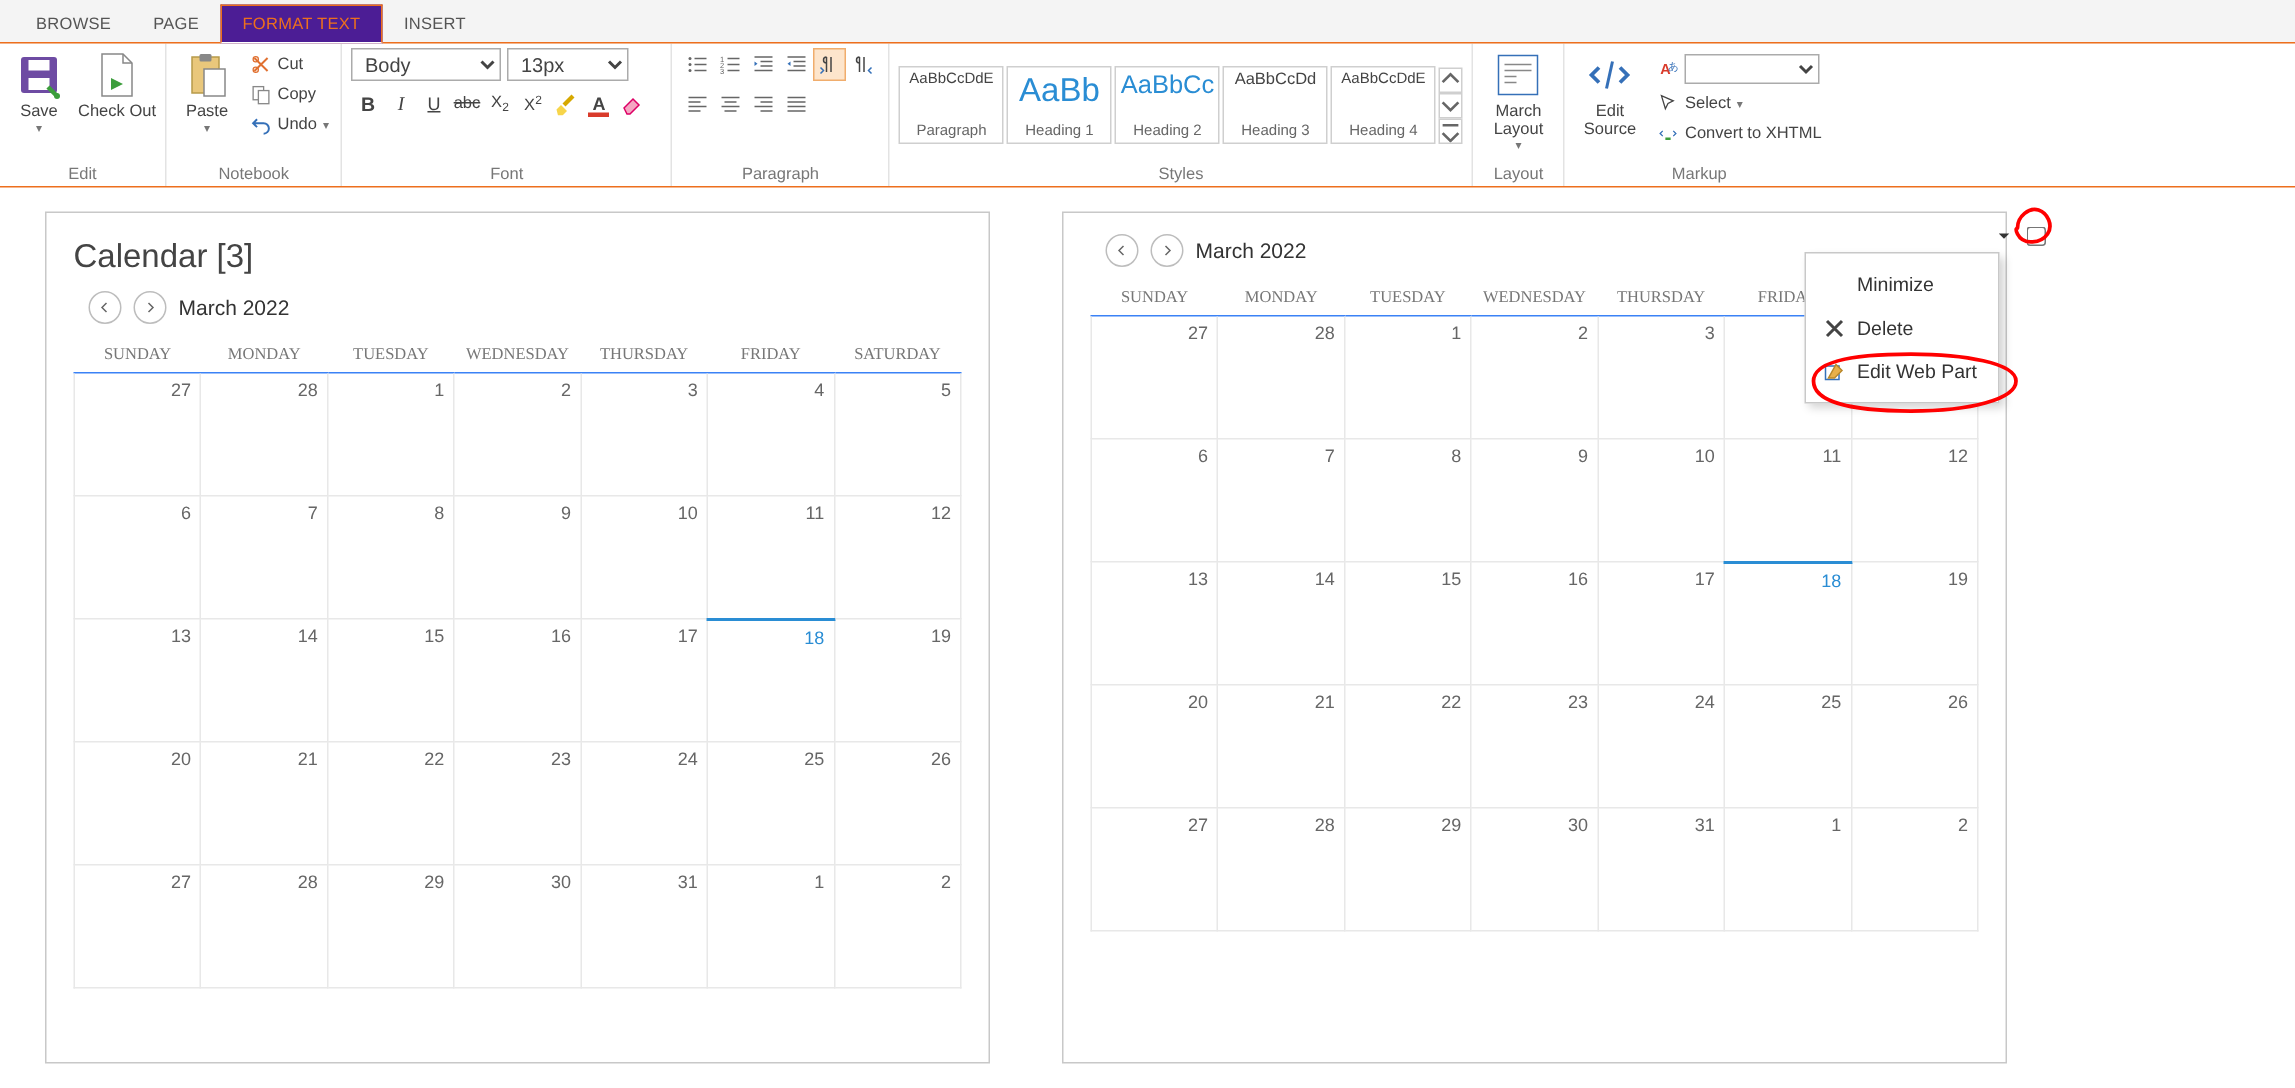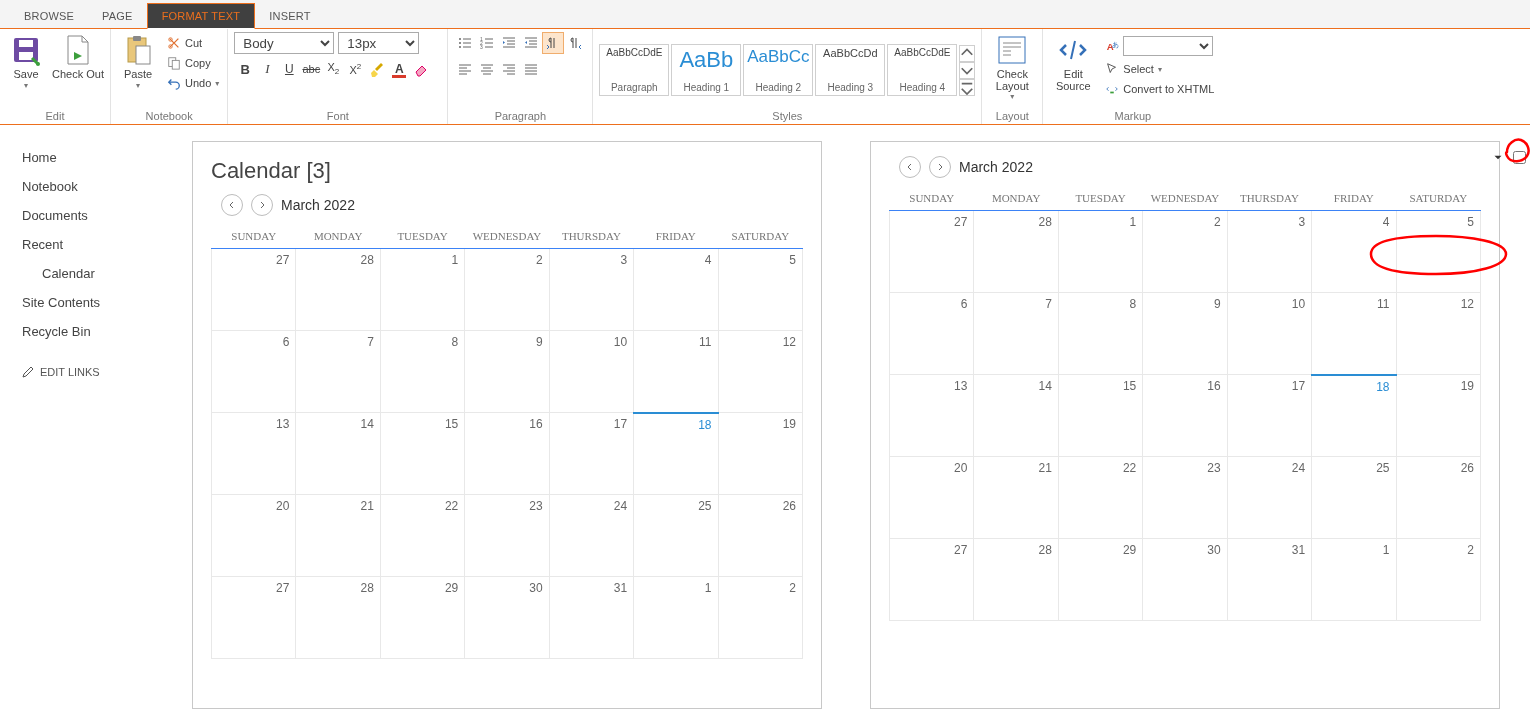--- a/index.html
+++ b/index.html
@@ -19,21 +19,21 @@
 
   
   .page-tabs{
     display:flex;align-items:end;height:29px;background:var(--tab-bg);border-bottom:1px solid var(--accent);
     padding-left:10px;position:relative;
   }
   .page-tabs .tab{
     padding:6px 14px 6px;color:#555;cursor:pointer;font-size:11px;letter-spacing:.2px;text-align:right;
   }
   .page-tabs .tab.active{
-    background:#404040;border:1px solid var(--accent);border-bottom:1px solid #fff;margin-bottom:-1px;color:var(--accent);
+    background:#4c1d95;border:1px solid var(--accent);border-bottom:1px solid #fff;margin-bottom:-1px;color:var(--accent);
   }
   .page-tabs .right-actions{
     margin-left:auto;display:flex;align-items:center;gap:4px;padding-right:8px;
   }
   .top-action{display:flex;align-items:center;gap:4px;padding:4px 6px;cursor:pointer;color:#555;font-size:11px;}
   .top-action svg{width:14px;height:14px;}
 
   
   .ribbon{
     display:flex;height:96px;background:#fff;border-bottom:1px solid var(--accent);
@@ -349,21 +349,21 @@
 
   <div class="group">
     <div class="group-body">
       <div class="big-btn" style="width:48px;">
         <div class="ico">
             <svg width="30" height="30" viewBox="0 0 30 30">
               <rect x="2" y="2" width="26" height="26" fill="none" stroke="#3570b8"></rect>
               <path d="M6 8h18M6 12h18M6 16h8M6 20h8" stroke="#888"></path>
             </svg>
           </div>
-        <div class="lbl" style="white-space:pre;">Check
+        <div class="lbl" style="white-space:pre;">March
 Layout</div>
           <span class="drop" style="font-size:8px;color:#777;">▾</span>
       </div>
     </div>
     <div class="group-label">Layout</div>
   </div>
 
   <div class="group" style="border-right:none;">
     <div class="group-body">
       <div class="big-btn" style="width:48px;">
@@ -399,35 +399,20 @@
           <span>Convert to XHTML</span>
         </div>
       </div>
     </div>
     <div class="group-label">Markup</div>
   </div>
 
 </div>
 
 <div class="shell">
-  <div class="quicklaunch">
-    <div class="ql-item">Home</div>
-    <div class="ql-item">Notebook</div>
-    <div class="ql-item">Documents</div>
-    <div class="ql-item">Recent</div>
-    <div class="ql-sub">Calendar</div>
-    <div class="ql-item">Site Contents</div>
-    <div class="ql-item">Recycle Bin</div>
-    <div class="ql-edit">
-      <svg width="12" height="12" viewBox="0 0 12 12">
-          <path d="M1 11l1-3 7-7 2 2-7 7z" fill="none" stroke="#555"></path>
-        </svg>
-      <span>EDIT LINKS</span>
-    </div>
-  </div>
 
   <div class="main">
 
     <div class="webpart">
       <div class="wp-title">Calendar [3]</div>
       <div class="nav-month">
         <div class="circ-btn">
             <svg viewBox="0 0 10 10">
               <path d="M6 2L3 5l3 3" stroke="#666" fill="none"></path>
             </svg>
@@ -580,20 +565,38 @@
               <td>28</td>
               <td>29</td>
               <td>30</td>
               <td>31</td>
               <td>1</td>
               <td>2</td>
             </tr>
           </tbody>
       </table>
 
+      <div class="wp-menu">
+        <div class="mi" style="padding-left:34px;">
+          <span>Minimize</span>
+        </div>
+        <div class="mi">
+          <svg viewBox="0 0 14 14">
+              <path d="M2 2l10 10M12 2L2 12" stroke="#444" stroke-width="2"></path>
+            </svg>
+          <span>Delete</span>
+        </div>
+        <div class="mi">
+          <svg viewBox="0 0 14 14">
+              <rect x="1" y="3" width="9" height="9" fill="none" stroke="#3570b8"></rect>
+              <path d="M8 2l4 4-5 5-4-0z" fill="#e8b04a" stroke="#b9882a"></path>
+            </svg>
+          <span>Edit Web Part</span>
+        </div>
+      </div>
 
       <svg class="anno" style="top:90px;right:-12px;" width="150" height="48" viewBox="0 0 150 48">
         <path d="M10 22c0-14 30-18 65-18s70 6 70 18-30 20-70 20S10 36 10 22z"></path>
       </svg>
     </div>
 
   </div>
 </div>
 
 </body></html>

